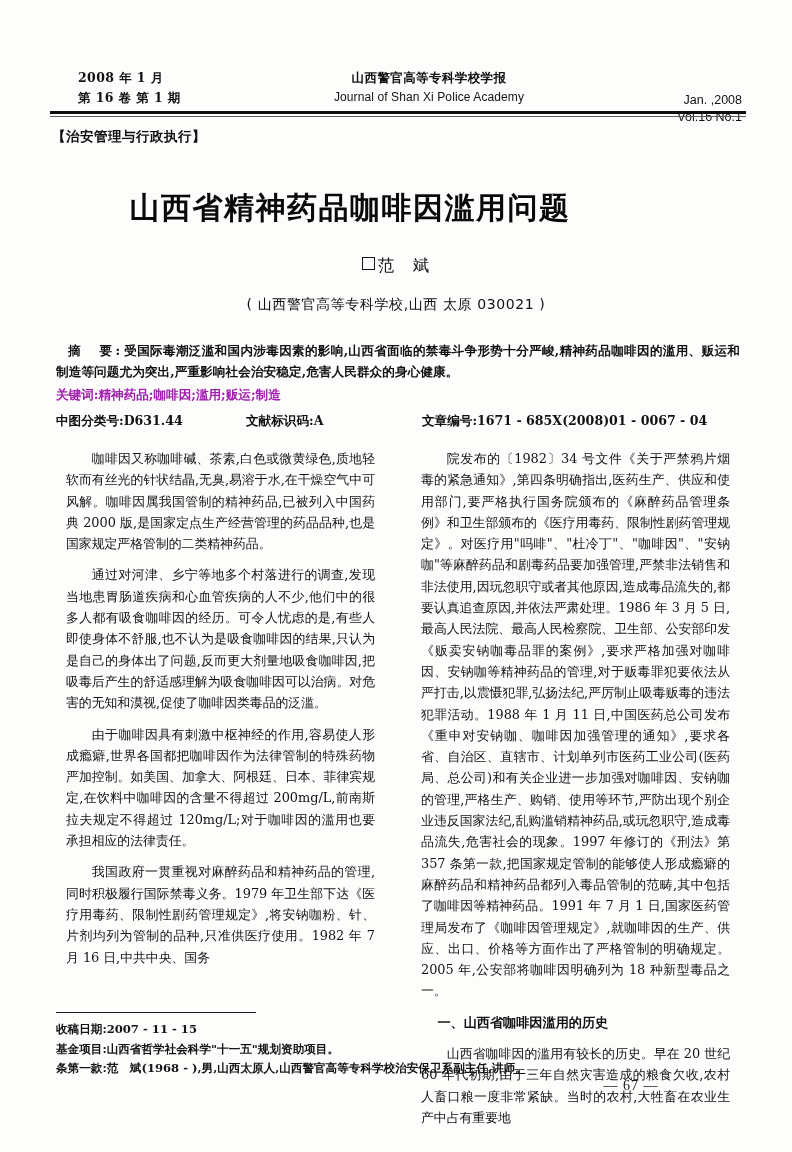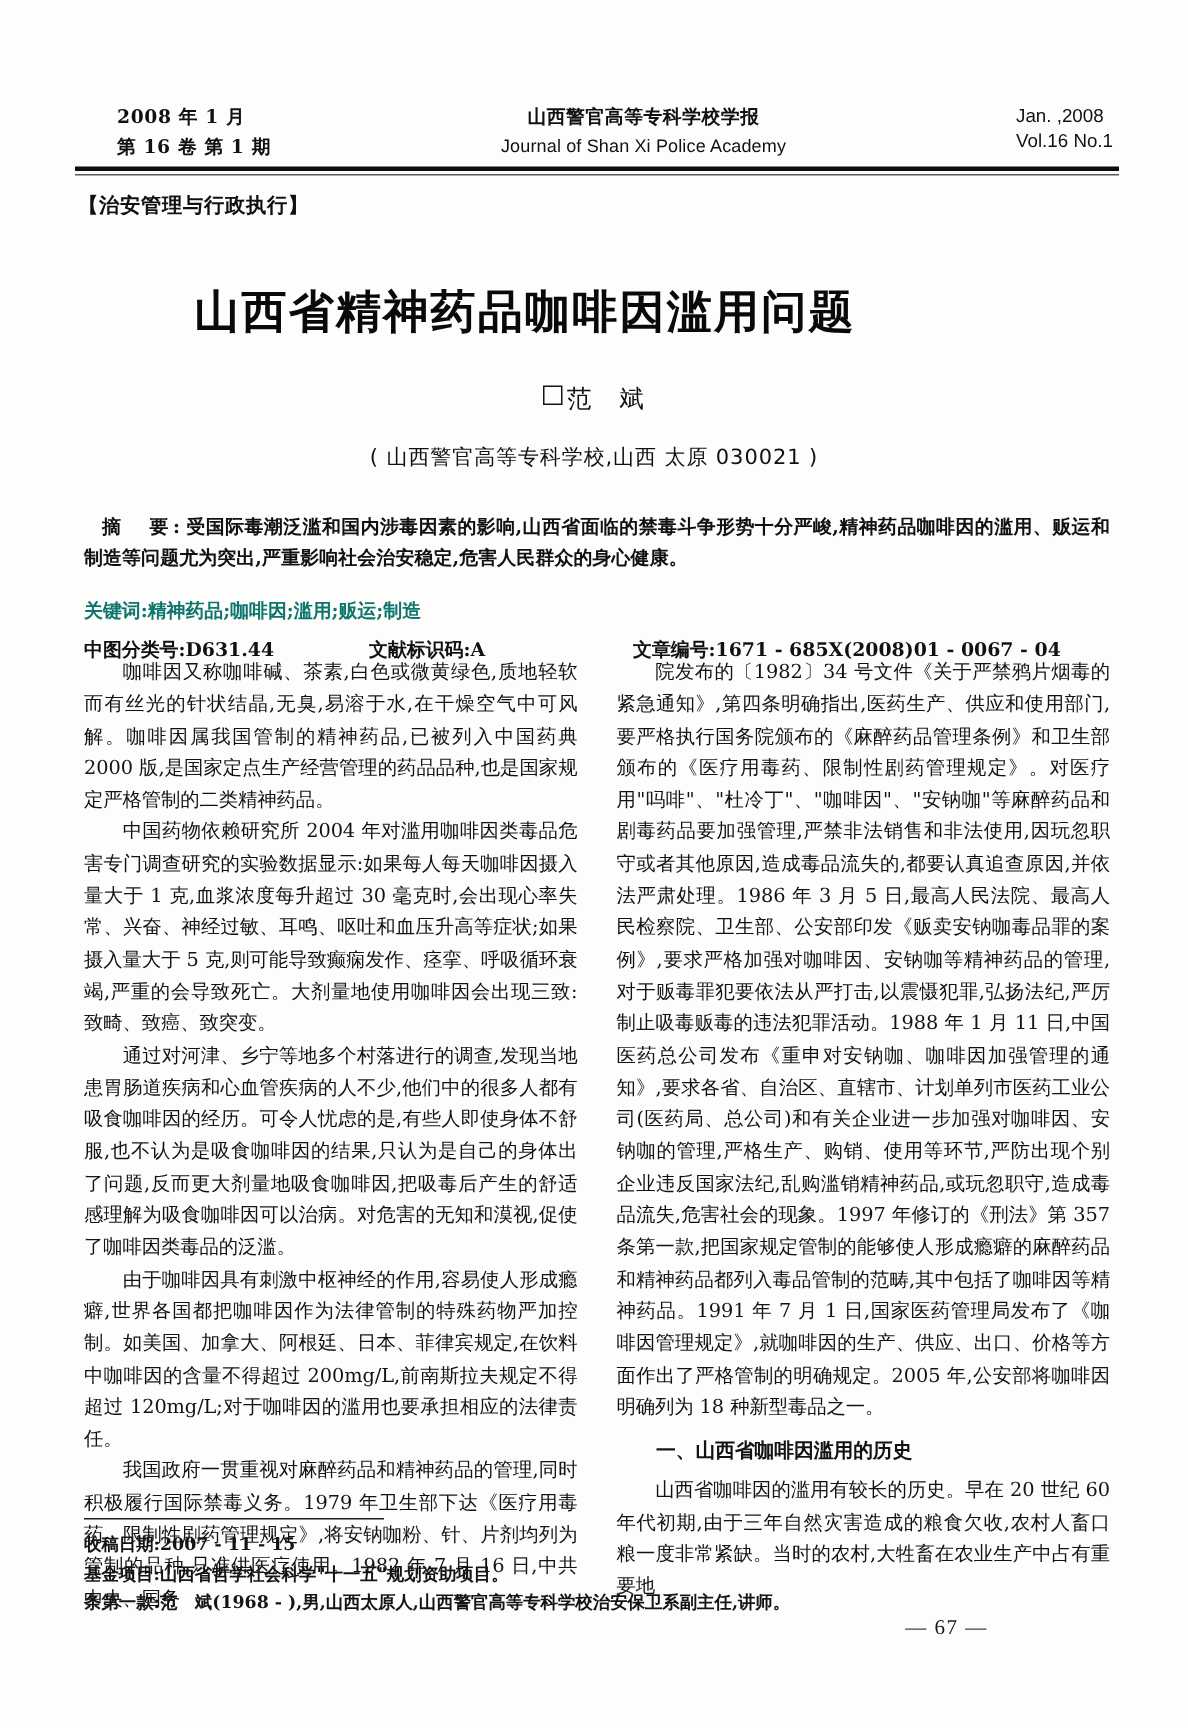--- a/index.html
+++ b/index.html
@@ -34,21 +34,21 @@
     align-items: flex-start;
     justify-content: space-between;
   }
   .mast-col {
     display: flex;
     flex-direction: column;
     gap: 3px;
   }
   .mast-left { align-items: flex-start; padding-left: 8px; margin-left: 14px; }
   .mast-center { align-items: center; flex: 1; }
-  .mast-right { align-items: flex-start; padding-right: 4px; }
+  .mast-right { align-items: flex-end; padding-right: 4px; margin-top: 23px; }
 
   .mast-cn {
     font-family: "DejaVu Serif", "Liberation Serif", serif;
     font-size: 12.5px;
     font-weight: 700;
     letter-spacing: 0.4px;
     color: #111;
     white-space: nowrap;
   }
   .mast-en {
@@ -160,25 +160,25 @@
     letter-spacing: 0.1px;
   }
   .abs-lbl {
     font-weight: 700;
     letter-spacing: 3px;
     margin-right: 1px;
     margin-left: 12px;
   }
   .abs-body { font-weight: 600; }
   .kw-line {
-    margin-top: 15px;
+    margin-top: 3px;
     font-size: 12.6px;
     line-height: 20px;
     font-weight: 700;
-    color: #0f766e;
+    color: #a21caf;
   }
   .clc-line {
     margin-top: 6px;
     font-size: 12.6px;
     line-height: 20px;
     font-weight: 700;
     color: #111;
     display: flex;
     gap: 0;
   }
@@ -199,21 +199,21 @@
   .col {
     width: 329px;
     font-family: "DejaVu Serif", "Liberation Serif", serif;
     font-size: 12.9px;
     line-height: 21.3px;
     color: #121212;
     text-align: justify;
     text-justify: inter-character;
   }
   .col p {
-    margin: 0;
+    margin: 10px;
     text-indent: 2em;
     letter-spacing: -0.05px;
   }
   .sec-head {
     margin: 8px 0 5px 0 !important;
     text-indent: 2em;
     font-weight: 700;
     font-size: 13.2px;
     font-family: "DejaVu Sans", sans-serif;
     letter-spacing: 0.2px;
@@ -297,21 +297,20 @@
     <div class="clc-line">
       <span class="clc-a"><span>中图分类号:</span><span>D631.44</span></span>
       <span class="clc-b"><span>文献标识码:</span><span>A</span></span>
       <span class="clc-c"><span>文章编号:</span><span>1671 - 685X(2008)01 - 0067 - 04</span></span>
     </div>
   </div>
 
   <div class="columns">
     <div class="col">
       <p>咖啡因又称咖啡碱、茶素,白色或微黄绿色,质地轻软而有丝光的针状结晶,无臭,易溶于水,在干燥空气中可风解。咖啡因属我国管制的精神药品,已被列入中国药典 2000 版,是国家定点生产经营管理的药品品种,也是国家规定严格管制的二类精神药品。</p>
-      <p>中国药物依赖研究所 2004 年对滥用咖啡因类毒品危害专门调查研究的实验数据显示:如果每人每天咖啡因摄入量大于 1 克,血浆浓度每升超过 30 毫克时,会出现心率失常、兴奋、神经过敏、耳鸣、呕吐和血压升高等症状;如果摄入量大于 5 克,则可能导致癫痫发作、痉挛、呼吸循环衰竭,严重的会导致死亡。大剂量地使用咖啡因会出现三致:致畸、致癌、致突变。</p>
       <p>通过对河津、乡宁等地多个村落进行的调查,发现当地患胃肠道疾病和心血管疾病的人不少,他们中的很多人都有吸食咖啡因的经历。可令人忧虑的是,有些人即使身体不舒服,也不认为是吸食咖啡因的结果,只认为是自己的身体出了问题,反而更大剂量地吸食咖啡因,把吸毒后产生的舒适感理解为吸食咖啡因可以治病。对危害的无知和漠视,促使了咖啡因类毒品的泛滥。</p>
       <p>由于咖啡因具有刺激中枢神经的作用,容易使人形成瘾癖,世界各国都把咖啡因作为法律管制的特殊药物严加控制。如美国、加拿大、阿根廷、日本、菲律宾规定,在饮料中咖啡因的含量不得超过 200mg/L,前南斯拉夫规定不得超过 120mg/L;对于咖啡因的滥用也要承担相应的法律责任。</p>
       <p>我国政府一贯重视对麻醉药品和精神药品的管理,同时积极履行国际禁毒义务。1979 年卫生部下达《医疗用毒药、限制性剧药管理规定》,将安钠咖粉、针、片剂均列为管制的品种,只准供医疗使用。1982 年 7 月 16 日,中共中央、国务</p>
     </div>
     <div class="col">
       <p>院发布的〔1982〕34 号文件《关于严禁鸦片烟毒的紧急通知》,第四条明确指出,医药生产、供应和使用部门,要严格执行国务院颁布的《麻醉药品管理条例》和卫生部颁布的《医疗用毒药、限制性剧药管理规定》。对医疗用"吗啡"、"杜冷丁"、"咖啡因"、"安钠咖"等麻醉药品和剧毒药品要加强管理,严禁非法销售和非法使用,因玩忽职守或者其他原因,造成毒品流失的,都要认真追查原因,并依法严肃处理。1986 年 3 月 5 日,最高人民法院、最高人民检察院、卫生部、公安部印发《贩卖安钠咖毒品罪的案例》,要求严格加强对咖啡因、安钠咖等精神药品的管理,对于贩毒罪犯要依法从严打击,以震慑犯罪,弘扬法纪,严厉制止吸毒贩毒的违法犯罪活动。1988 年 1 月 11 日,中国医药总公司发布《重申对安钠咖、咖啡因加强管理的通知》,要求各省、自治区、直辖市、计划单列市医药工业公司(医药局、总公司)和有关企业进一步加强对咖啡因、安钠咖的管理,严格生产、购销、使用等环节,严防出现个别企业违反国家法纪,乱购滥销精神药品,或玩忽职守,造成毒品流失,危害社会的现象。1997 年修订的《刑法》第 357 条第一款,把国家规定管制的能够使人形成瘾癖的麻醉药品和精神药品都列入毒品管制的范畴,其中包括了咖啡因等精神药品。1991 年 7 月 1 日,国家医药管理局发布了《咖啡因管理规定》,就咖啡因的生产、供应、出口、价格等方面作出了严格管制的明确规定。2005 年,公安部将咖啡因明确列为 18 种新型毒品之一。</p>
       <p class="sec-head">一、山西省咖啡因滥用的历史</p>
       <p>山西省咖啡因的滥用有较长的历史。早在 20 世纪 60 年代初期,由于三年自然灾害造成的粮食欠收,农村人畜口粮一度非常紧缺。当时的农村,大牲畜在农业生产中占有重要地</p>
     </div>
   </div>

